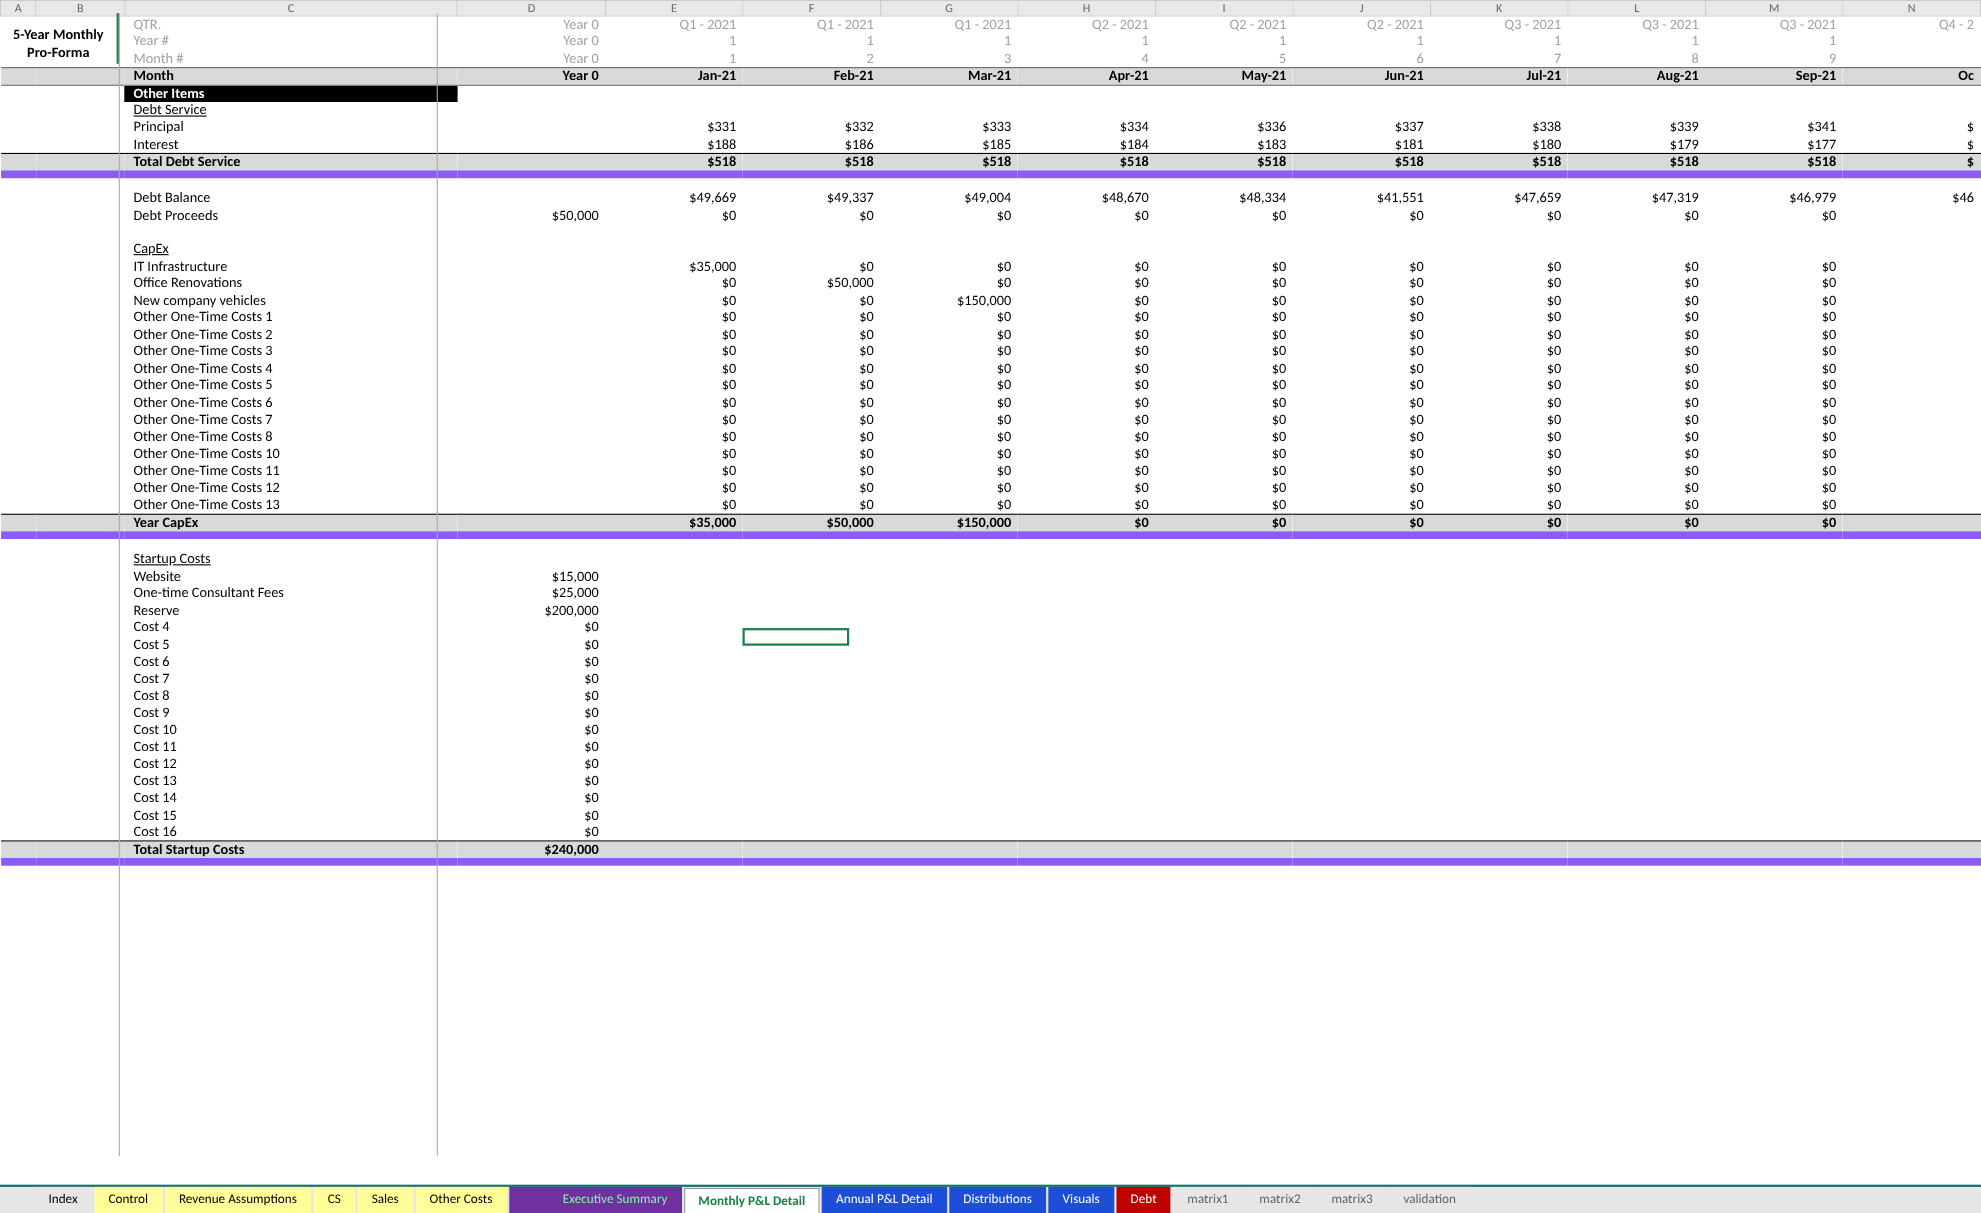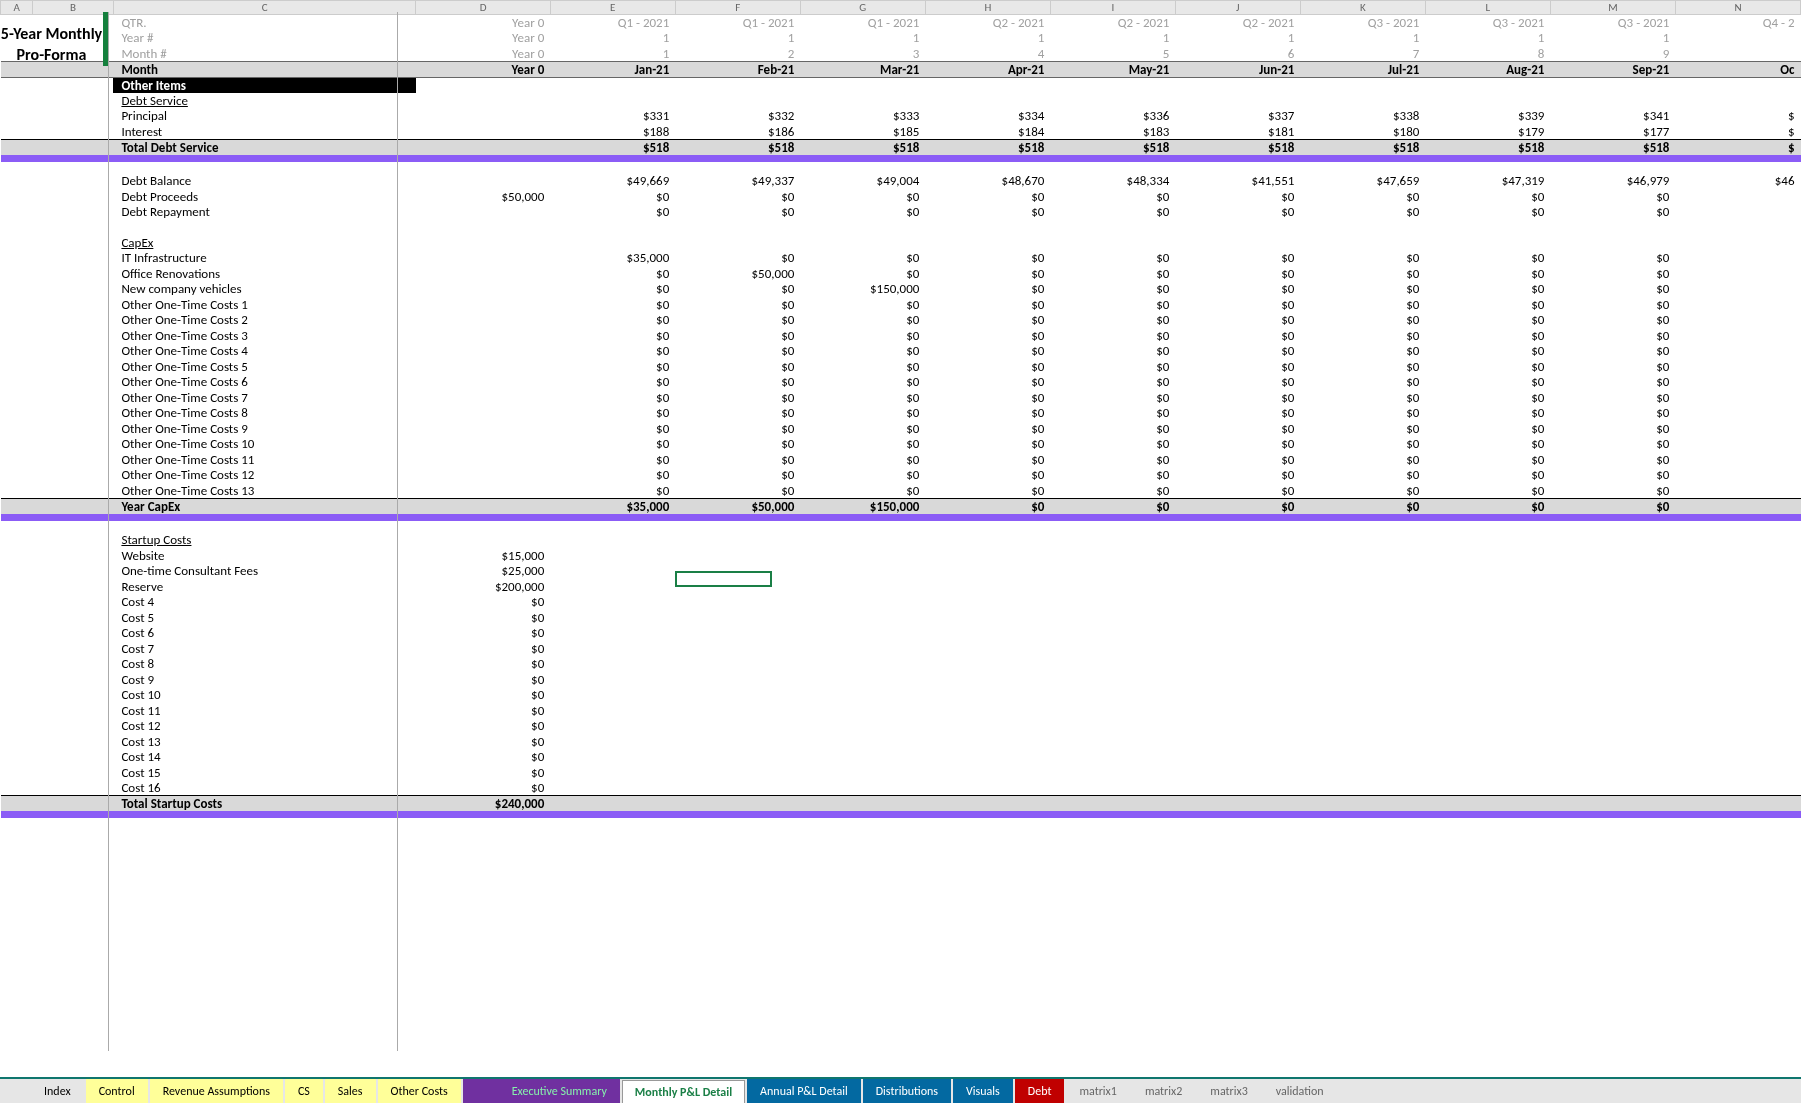--- a/index.html
+++ b/index.html
@@ -14,21 +14,21 @@
 .col-headers td { background: #e8e8e8; text-align: center; font-size: 11px; color: #666; border: 1px solid #ccc; height: 12px; }
 
 
 .col-A { width: 24px; }
 .col-B { width: 60px; }
 .col-C { width: 225px; }
 .col-D { width: 100px; }
 .col-period { width: 93px; }
 
 
-.left-panel { position: absolute; left: 0; top: 12px; width: 108px; text-align: center; font-weight: bold; font-size: 16px; padding-top: 12px; line-height: 1.3; border-right: 5px solid #15803d; }
+.left-panel { position: absolute; left: 0; top: 12px; width: 108px; text-align: center; font-weight: bold; font-size: 13px; padding-top: 12px; line-height: 1.3; border-right: 2px solid #15803d; }
 
 
 .grey-text td { color: #a0a0a0; }
 .header-row td { background: #d9d9d9; font-weight: bold; border-top: 1px solid #666; border-bottom: 1px solid #666; }
 .section-black td.label { background: #000; color: #fff; font-weight: bold; }
 .underline { text-decoration: underline; margin-top: 48px; }
 .total-row td { background: #d9d9d9; font-weight: bold; border-top: 1px solid #000; border-bottom: 7px solid #8b5cf6; }
 .blank-row td { height: 15px; }
 
 td.num { text-align: right; }
@@ -36,21 +36,21 @@
 
 
 .active-cell { position: absolute; border: 2px solid #1a7f46; background: #fff; pointer-events: none; }
 
 
 .sheet-tabs { position: absolute; bottom: 0; left: 0; right: 0; height: 26px; background: #e6e6e6; display: flex; align-items: center; padding-left: 30px; border-top: 2px solid #0f766e; }
 .tab { padding: 4px 12px; margin: 0 1px; font-size: 12px; cursor: pointer; border: 1px solid transparent; background: #e6e6e6; }
 .tab.yellow { background: #ffff99; }
 .tab.purple { background: #7030a0; color: #86efac; padding-left: 48px; }
 .tab.green { color: #1a7f46; font-weight: bold; background: #fff; border: 1px solid #999; border-bottom: none; }
-.tab.darkpurple { background: #0369a1; color: #fff; }
+.tab.darkpurple { background: #1d4ed8; color: #fff; }
 .tab.red { background: #c00000; color: #fff; }
 .tab.grey { color: #666; }
 
 .grid-area { position: absolute; left: 0; top: 0; right: 0; bottom: 26px; overflow: hidden; }
 .main-grid { position: absolute; left: 0; top: 0; }
 .vline { position:absolute; top:12px; bottom:26px; border-left:1px solid #aaa; }
 </style>
 </head>
 <body>
 
@@ -270,36 +270,20 @@
             <td class="num">$0</td>
             <td class="num">$0</td>
             <td class="num">$0</td>
             <td class="num">$0</td>
             <td class="num">$0</td>
             <td class="num">$0</td>
             <td class="num">$0</td>
             <td class="num">$0</td>
             <td class="num"></td>
           </tr>
-          <tr>
-            <td></td>
-            <td></td>
-            <td class="label">Debt Repayment</td>
-            <td class="num"></td>
-            <td class="num">$0</td>
-            <td class="num">$0</td>
-            <td class="num">$0</td>
-            <td class="num">$0</td>
-            <td class="num">$0</td>
-            <td class="num">$0</td>
-            <td class="num">$0</td>
-            <td class="num">$0</td>
-            <td class="num">$0</td>
-            <td class="num"></td>
-          </tr>
           <tr class="blank-row">
             <td colspan="14"></td>
           </tr>
           <tr>
             <td></td>
             <td></td>
             <td class="label underline">CapEx</td>
             <td class="num"></td>
             <td class="num"></td>
             <td class="num"></td>
@@ -469,36 +453,20 @@
             <td class="num">$0</td>
             <td class="num">$0</td>
             <td class="num">$0</td>
             <td class="num">$0</td>
             <td class="num"></td>
           </tr>
           <tr>
             <td></td>
             <td></td>
             <td class="label">Other One-Time Costs 8</td>
-            <td class="num"></td>
-            <td class="num">$0</td>
-            <td class="num">$0</td>
-            <td class="num">$0</td>
-            <td class="num">$0</td>
-            <td class="num">$0</td>
-            <td class="num">$0</td>
-            <td class="num">$0</td>
-            <td class="num">$0</td>
-            <td class="num">$0</td>
-            <td class="num"></td>
-          </tr>
-          <tr>
-            <td></td>
-            <td></td>
-            <td class="label">Other One-Time Costs 9</td>
             <td class="num"></td>
             <td class="num">$0</td>
             <td class="num">$0</td>
             <td class="num">$0</td>
             <td class="num">$0</td>
             <td class="num">$0</td>
             <td class="num">$0</td>
             <td class="num">$0</td>
             <td class="num">$0</td>
             <td class="num">$0</td>

